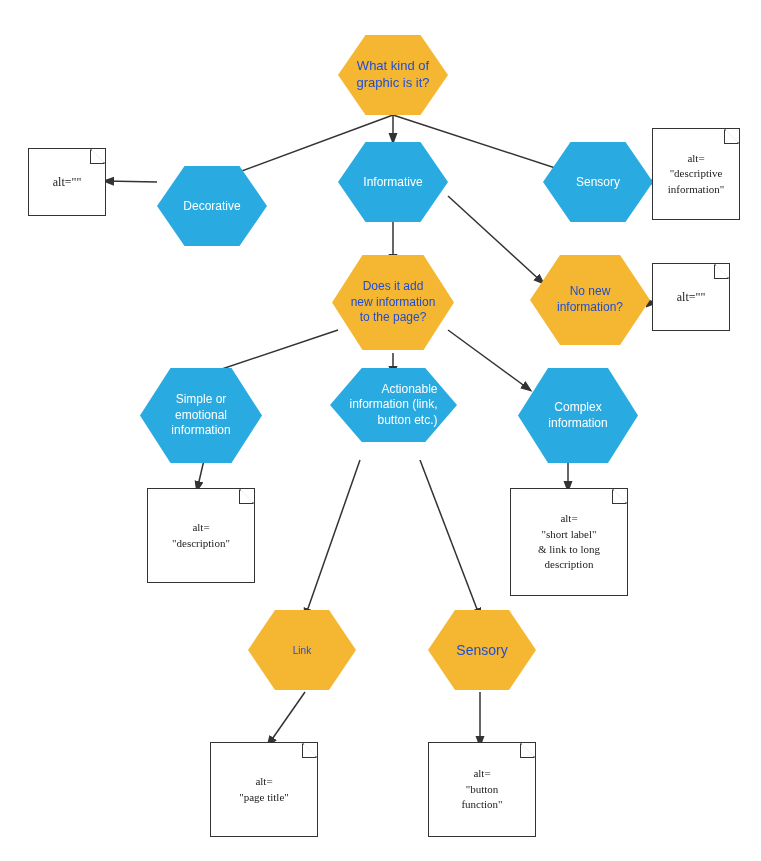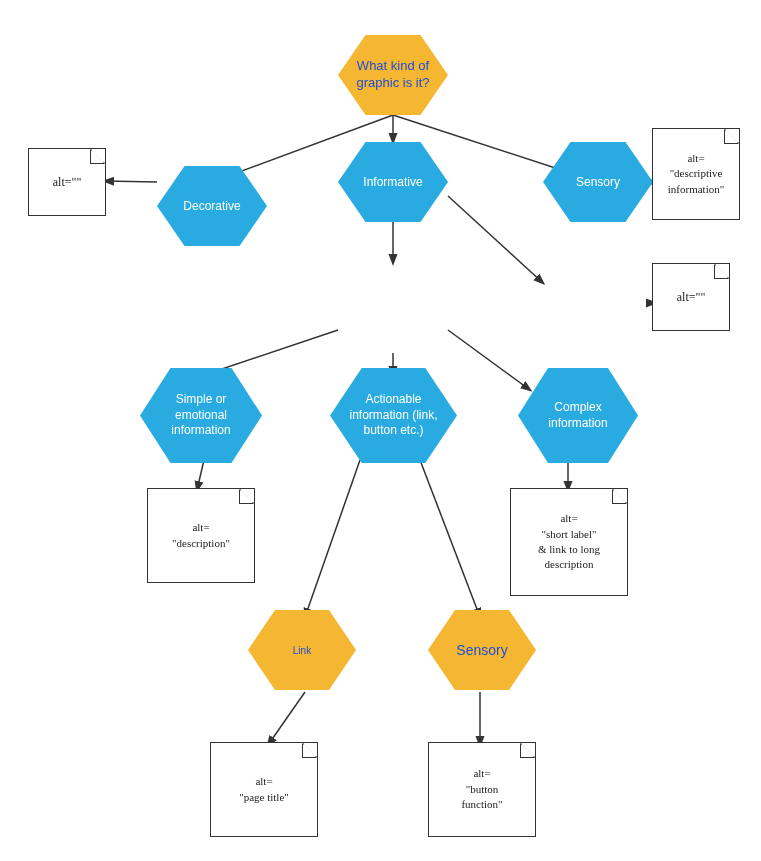--- a/index.html
+++ b/index.html
@@ -126,29 +126,38 @@
   </div>
 
   <div class="hex blue" style="left:543px; top:142px; width:110px; height:80px;">
     <span>Sensory</span>
   </div>
 
   <div class="hex blue" style="left:338px; top:142px; width:110px; height:80px;">
     <span>Informative</span>
   </div>
 
-
+  <div class="hex yellow" style="left:332px; top:255px; width:122px; height:95px; font-size:12px;">
+    <span style="white-space:pre-line; line-height:1.3;">Does it add
+new information
+to the page?</span>
+  </div>
+
+  <div class="hex yellow" style="left:530px; top:255px; width:120px; height:90px; font-size:12px;">
+    <span style="white-space:pre-line; line-height:1.3;">No new
+information?</span>
+  </div>
 
   <div class="hex blue" style="left:140px; top:368px; width:122px; height:95px; font-size:12px;">
     <span style="white-space:pre-line; line-height:1.3;">Simple or
 emotional
 information</span>
   </div>
 
-  <div class="hex blue" style="left:330px; top:368px; width:127px; height:95px; font-size:12px;">
+  <div class="hex blue" style="left:330px; top:368px; width:127px; height:74px; font-size:12px;text-align:right;">
     <span style="white-space:pre-line; line-height:1.3;">Actionable
 information (link,
 button etc.)</span>
   </div>
 
   <div class="hex blue" style="left:518px; top:368px; width:120px; height:95px; font-size:12px;">
     <span style="white-space:pre-line; line-height:1.3;">Complex
 information</span>
   </div>
 

